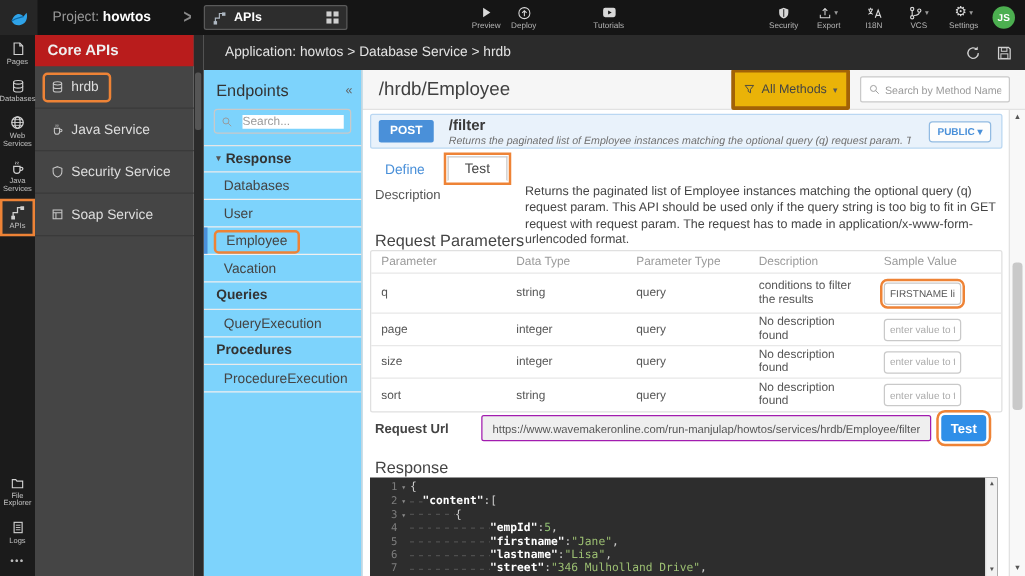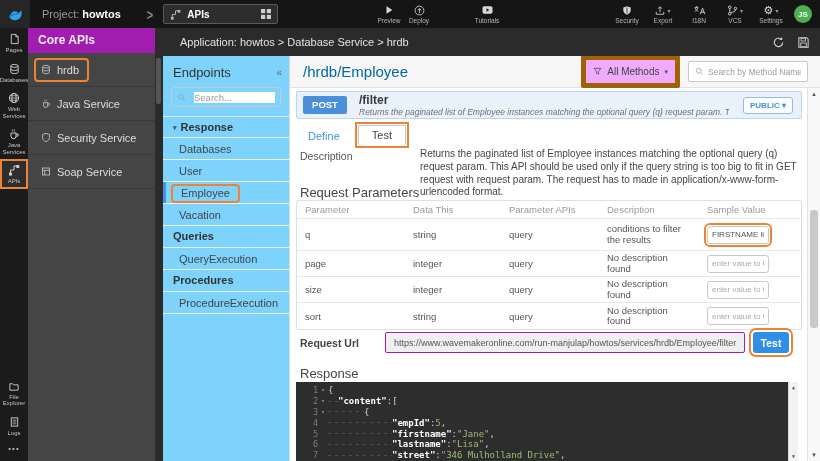--- a/index.html
+++ b/index.html
@@ -28,21 +28,21 @@
   
   .iconstrip{position:absolute;left:0;top:28px;width:28px;height:433px;background:#1b1b1b;z-index:20;}
   .strip-item{width:28px;display:flex;flex-direction:column;align-items:center;padding:5px 0 4px;color:#d0d0d0;cursor:pointer;}
   .strip-item .tx{font-size:6px;color:#c2c2c2;text-align:center;line-height:6.5px;margin-top:2px;}
   .strip-item.active{background:#2e2e2e;outline:2px solid #ee8336;outline-offset:-2px;}
   .strip-bottom{position:absolute;bottom:4px;left:0;width:28px;}
   .strip-dots{color:#bbb;font-size:8px;text-align:center;letter-spacing:1px;padding:4px 0;}
 
   
   .coreapis{position:absolute;left:28px;top:28px;width:127px;height:433px;background:#454545;z-index:10;}
-  .ca-header{height:25px;line-height:25px;background:#a21caf;color:#efefef;font-size:12px;font-weight:bold;padding-left:10px;}
+  .ca-header{height:25px;line-height:25px;background:#b91c1c;color:#efefef;font-size:12px;font-weight:bold;padding-left:10px;}
   .ca-item{height:34px;display:flex;align-items:center;padding-left:8px;gap:0;border-bottom:1px solid #3a3a3a;color:#dedede;font-size:11px;cursor:pointer;}
   .ca-inner{display:inline-flex;align-items:center;gap:6px;padding:4px 8px 4px 5px;border-radius:2px;}
   .ca-inner.hl{outline:2px solid #ee8336;outline-offset:0;}
   .ca-item .cic{color:#c8c8c8;}
   .panel-scroll{position:absolute;left:155px;top:28px;width:8px;height:433px;background:#2b2b2b;z-index:10;}
   .panel-scroll .thumb{position:absolute;left:1px;top:30px;width:5px;height:46px;background:#555;border-radius:2px;}
 
   
   .bc-bar{position:absolute;left:163px;top:28px;width:657px;height:28px;background:#2b2b2b;display:flex;align-items:center;z-index:5;}
   .bc-text{margin-left:17px;font-size:11px;color:#e3e3e3;}
@@ -59,22 +59,22 @@
   .ep-h{height:22px;line-height:21px;font-size:11px;font-weight:bold;color:#333;padding-left:10px;border-bottom:1px solid #ebebeb;}
   .ep-h.first{border-top:1px solid #e6e6e6;}
   .ep-h .car{font-size:7px;color:#555;margin-right:4px;vertical-align:1px;}
   .ep-item{height:22px;line-height:22px;padding-left:16px;font-size:11px;color:#444;position:relative;border-bottom:1px solid #f0f0f0;cursor:pointer;}
   .sel-bar{position:absolute;left:0;top:0;bottom:0;width:3px;background:#4a90d9;}
   .hl-emp{display:inline-block;line-height:15px;padding:0 8px;margin-left:-6px;outline:2px solid #ee8336;border-radius:2px;}
 
   
   .main{position:absolute;left:290px;top:56px;width:530px;height:405px;background:#fff;z-index:4;}
   .api-header{position:absolute;left:0;top:0;right:0;height:32px;background:#f6f6f6;border-bottom:1px solid #e2e2e2;display:flex;align-items:center;}
-  .api-title{margin-left:13px;font-size:15px;color:#0369a1;}
-  .methods{margin-left:auto;height:33px;background:#f0abfc;border:5px solid #a16207;border-radius:2px;display:flex;align-items:center;gap:5px;padding:0 7px;font-size:10px;color:#444;cursor:pointer;}
+  .api-title{margin-left:13px;font-size:15px;color:#404040;}
+  .methods{margin-left:auto;height:33px;background:#eab308;border:3px solid #a16207;border-radius:2px;display:flex;align-items:center;gap:5px;padding:0 7px;font-size:10px;color:#444;cursor:pointer;}
   .methods .car{font-size:7px;color:#555;}
   .hdr-search{margin:0 12px 0 8px;width:120px;height:21px;background:#fff;border:1px solid #c9c9c9;border-radius:2px;display:flex;align-items:center;gap:4px;padding:0 6px;color:#999;}
   .hdr-search input{border:none;width:100%;font-size:8.5px;color:#555;}
   .hdr-search input::placeholder{color:#9a9a9a;}
 
   .content{position:absolute;left:0;top:32px;right:13px;bottom:0;background:#fff;}
 
   .post-row{position:absolute;left:6px;right:5px;top:3px;height:28px;background:#e9f2fb;border:1px solid #bad7f2;border-radius:2px;display:flex;align-items:center;}
   .method-chip{margin-left:6px;width:44px;height:18px;background:#4a90d9;border-radius:2px;color:#fff;font-size:9.5px;font-weight:bold;text-align:center;line-height:18px;cursor:pointer;}
   .pr-text{margin-left:12px;overflow:hidden;}
@@ -455,22 +455,22 @@
       <span class="tab-test">Test</span>
     </div>
 
     <div class="desc-label">Description</div>
     <div class="desc-text">Returns the paginated list of Employee instances matching the optional query (q) request param. This API should be used only if the query string is too big to fit in GET request with request param. The request has to made in application/x-www-form-urlencoded format.</div>
 
     <div class="rp-title">Request Parameters</div>
     <div class="ptable">
       <div class="trow thead">
         <div>Parameter</div>
-        <div>Data This</div>
-        <div>Parameter APIs</div>
+        <div>Data Type</div>
+        <div>Parameter Type</div>
         <div>Description</div>
         <div>Sample Value</div>
       </div>
       <div class="trow r rq">
         <div>q</div>
         <div>string</div>
         <div>query</div>
         <div class="cell-desc">conditions to filter the results</div>
         <div><input class="tin ann" value="FIRSTNAME like '%J%' a" style=""></div>
       </div>

